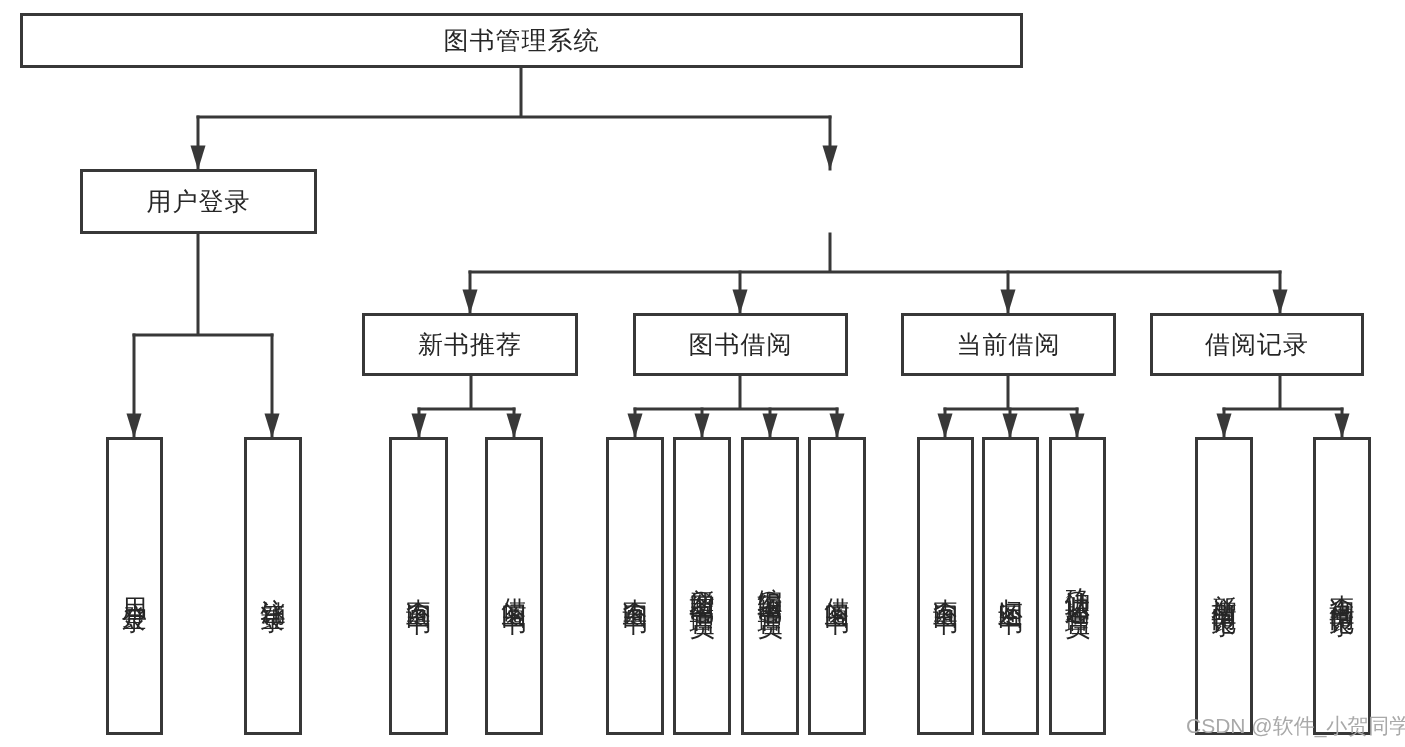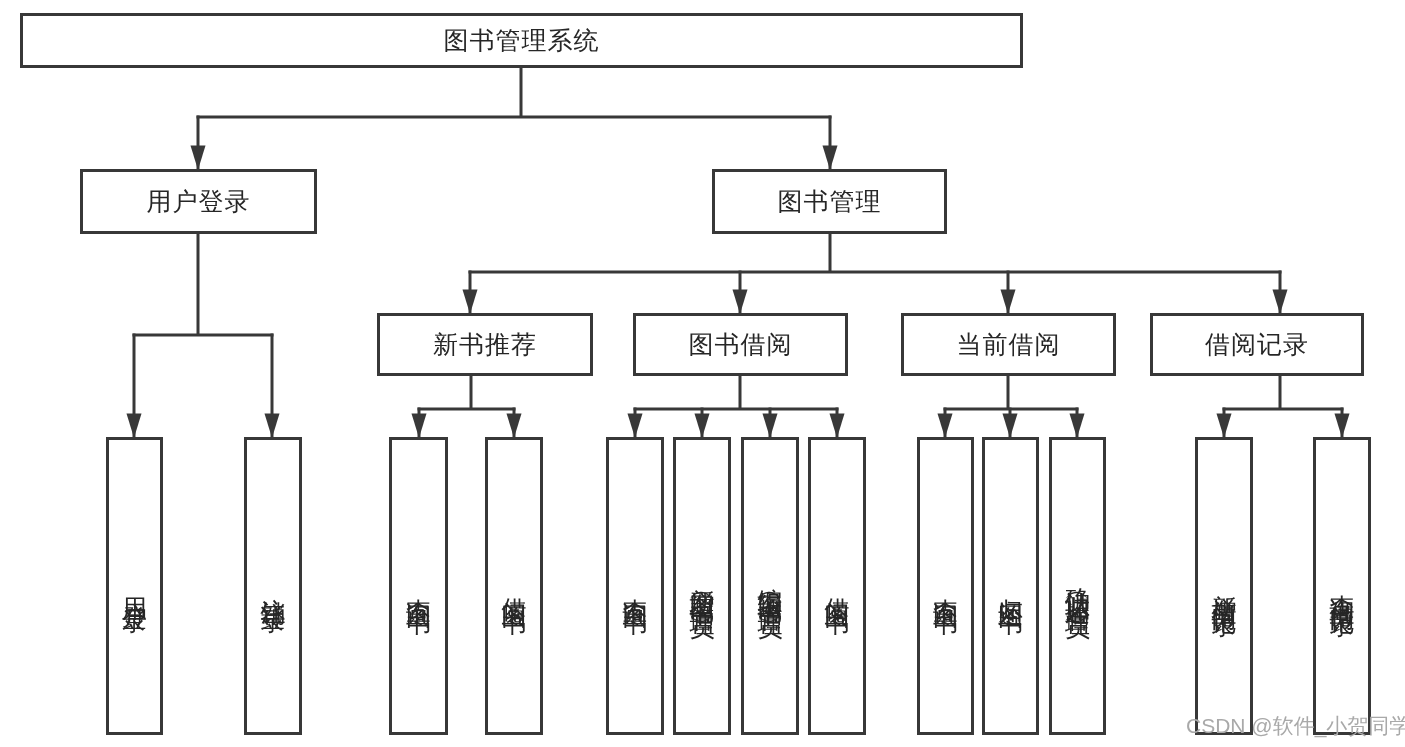--- a/index.html
+++ b/index.html
@@ -52,21 +52,21 @@
     font-size: 25px;
     letter-spacing: 4px;
     line-height: 1;
   }
   
   .n-root  { left: 20px;  top: 13px;  width: 1003px; height: 55px; }
   
   .n-login { left: 80px;  top: 169px; width: 237px;  height: 65px; }
   .n-mgmt  { left: 712px; top: 169px; width: 235px;  height: 65px; }
   
-  .n-rec   { left: 377px;  top: 313px; width: 216px; height: 63px; align-items: center; }
+  .n-rec   { left: 362px;  top: 313px; width: 216px; height: 63px; align-items: center; }
   .n-bor   { left: 633px;  top: 313px; width: 215px; height: 63px; }
   .n-cur   { left: 901px;  top: 313px; width: 215px; height: 63px; }
   .n-hist  { left: 1150px; top: 313px; width: 214px; height: 63px; }
   
   .leaf    { top: 437px; height: 298px; width: 58px; }
   .l-a1 { left: 106px; width: 57px; }
   .l-a2 { left: 244px; }
   .l-c1 { left: 389px; width: 59px; }
   .l-c2 { left: 485px; }
   .l-d1 { left: 606px; }
@@ -134,23 +134,20 @@
     <line class="arrow" x1="1342" y1="409" x2="1342" y2="437" marker-end="url(#arw)"></line>
   </svg>
 
   <div class="node hnode n-root">
     <span>图书管理系统</span>
   </div>
 
   <div class="node hnode n-login">
     <span>用户登录</span>
   </div>
-  <div class="node hnode n-mgmt">
-    <span>图书管理</span>
-  </div>
 
   <div class="node hnode n-rec">
     <span>新书推荐</span>
   </div>
   <div class="node hnode n-cur">
     <span>当前借阅</span>
   </div>
   <div class="node hnode n-bor">
     <span>图书借阅</span>
   </div>

